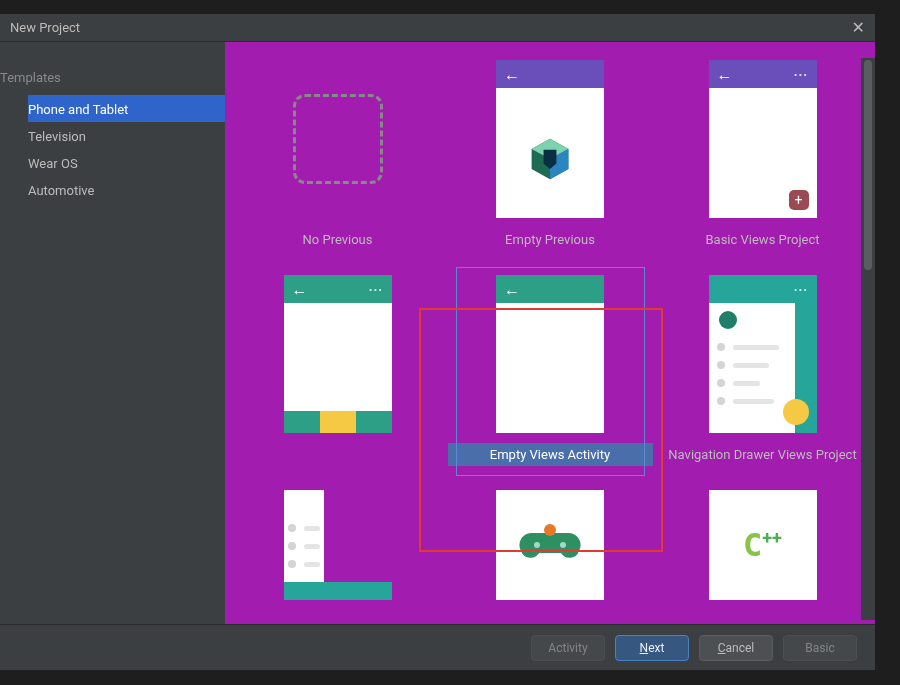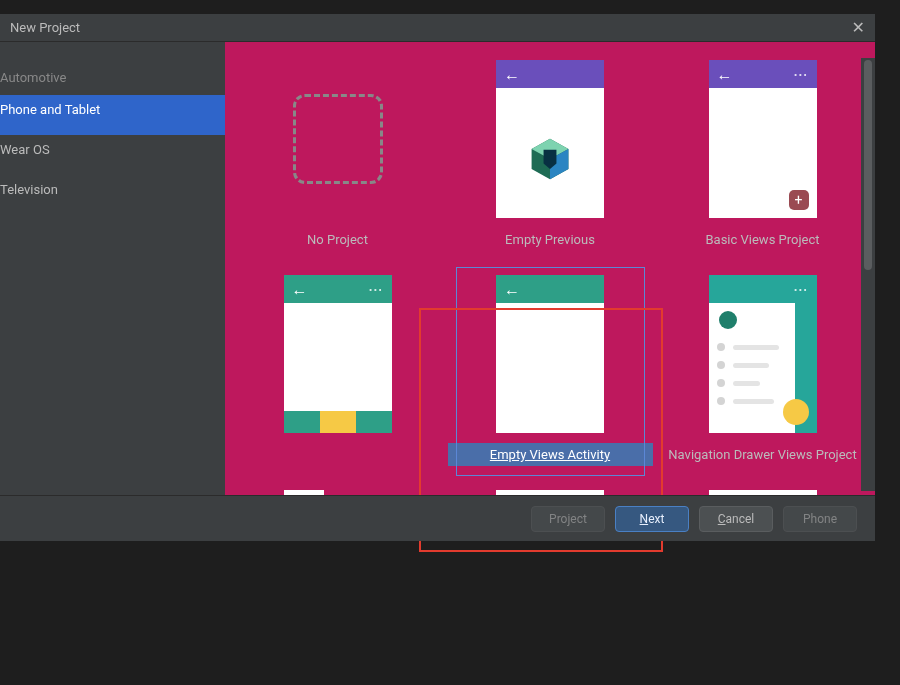--- a/index.html
+++ b/index.html
@@ -1,34 +1,34 @@
 <!DOCTYPE html>
 <html><head>
 <meta charset="utf-8">
 <style>
   * { margin: 0; padding: 0; box-sizing: border-box; font-family: -apple-system, BlinkMacSystemFont, "Segoe UI", Roboto, sans-serif; }
   body { background: #1e1e1e; width: 900px; height: 685px; overflow: hidden; position: relative; }
 
   .dialog {
-    position: absolute; left: 0; top: 14px; width: 875px; height: 527px;
-    background: #be185d; color: #bbbbbb; font-size: 13px;
+    position: absolute; left: 0; top: 14px; width: 875px; height: 656px;
+    background: #a21caf; color: #bbbbbb; font-size: 13px;
     display: flex; flex-direction: column;
   }
   .titlebar {
     height: 28px; background: #3c3f41; display: flex; align-items: center;
     padding: 0 10px; border-bottom: 1px solid #2b2b2b; justify-content: space-between;
   }
   .titlebar .title { color: #bbbbbb; font-size: 13px; }
   .titlebar .close { color: #bbbbbb; font-size: 16px; cursor: pointer; line-height: 1; }
 
   .content { flex: 1; display: flex; min-height: 0; }
 
   .sidebar { width: 225px; background: #3c3f41; padding-top: 22px; flex: none; }
   .sidebar .heading { color: #888; font-size: 13px; padding: 6px 0 10px 0; }
-  .sidebar .item { padding: 7px 10px 18px 0; color: #bbbbbb; cursor: pointer; }
+  .sidebar .item { padding: 7px 10px 5px 0; color: #bbbbbb; cursor: pointer; margin-left: 28px; }
   .sidebar .item.selected { background: #2f65ca; color: #fff; }
 
   .template-scroll {
     flex: 1; overflow-y: auto; padding: 10px 10px 70px 10px;
     display: flex; flex-direction: column;
   }
   .template-grid {
     display: grid; grid-template-columns: repeat(3, 205px);
     column-gap: 0; row-gap: 0; justify-content: space-between;
   }
@@ -37,21 +37,21 @@
     padding: 8px 0 16px 0; cursor: pointer; position: relative;
   }
   .template-cell.selected .sel-border {
     position: absolute; left: 8px; top: 0px; right: 8px; bottom: 6px;
     border: 1px solid #5b87d6; pointer-events: none;
   }
   .template-cell .label {
     margin-top: 10px; color: #bbbbbb; text-align: center; white-space: nowrap;
     font-size: 13px; padding: 4px 10px;
   }
-  .template-cell.selected .label { background: #4a6ea9; color: #fff; width: 100%; text-decoration: underline; }
+  .template-cell.selected .label { background: #4a6ea9; color: #fff; width: 100%; }
 
   .red-hi {
     position: absolute; border: 2px solid #e23b2e; pointer-events: none;
     left: 419px; top: 294px; width: 244px; height: 244px;
   }
 
   .thumb {
     width: 108px; height: 158px; position: relative;
     display: flex; flex-direction: column; overflow: hidden;
   }
@@ -135,40 +135,43 @@
 <div class="dialog">
 
   <div class="titlebar">
     <span class="title">New Project</span>
     <span class="close">✕</span>
   </div>
 
   <div class="content">
 
     <div class="sidebar">
-      <div class="heading">Automotive</div>
+      <div class="heading">Templates</div>
       <div class="item selected">
         <span>Phone and Tablet</span>
       </div>
       <div class="item">
+        <span>Television</span>
+      </div>
+      <div class="item">
         <span>Wear OS</span>
       </div>
       <div class="item">
-        <span>Television</span>
+        <span>Automotive</span>
       </div>
     </div>
 
     <div class="template-scroll">
       <div class="template-grid">
 
         <div class="template-cell">
           <div class="thumb">
             <div class="dashed-box"></div>
           </div>
-          <div class="label">No Project</div>
+          <div class="label">No Previous</div>
         </div>
 
         <div class="template-cell">
           <div class="thumb white">
             <div class="topbar purple">
               <span class="arrow-back">←</span>
             </div>
             <div class="cube">
               <svg viewBox="0 0 50 50">
                 <polygon points="25,3 45,14 45,36 25,47 5,36 5,14" fill="#1e6b54"></polygon>
@@ -297,26 +300,26 @@
     <div class="scrollbar-track">
       <div class="scrollbar-thumb"></div>
     </div>
 
   </div>
 
   <div class="red-hi"></div>
 
   <div class="footer">
     <div class="btn disabled">
-      <span>Project</span>
+      <span>Activity</span>
     </div>
     <div class="btn primary">
       <span><u>N</u>ext</span>
     </div>
     <div class="btn">
       <span><u>C</u>ancel</span>
     </div>
     <div class="btn disabled">
-      <span>Phone</span>
+      <span>Basic</span>
     </div>
   </div>
 
 </div>
 
 </body></html>

